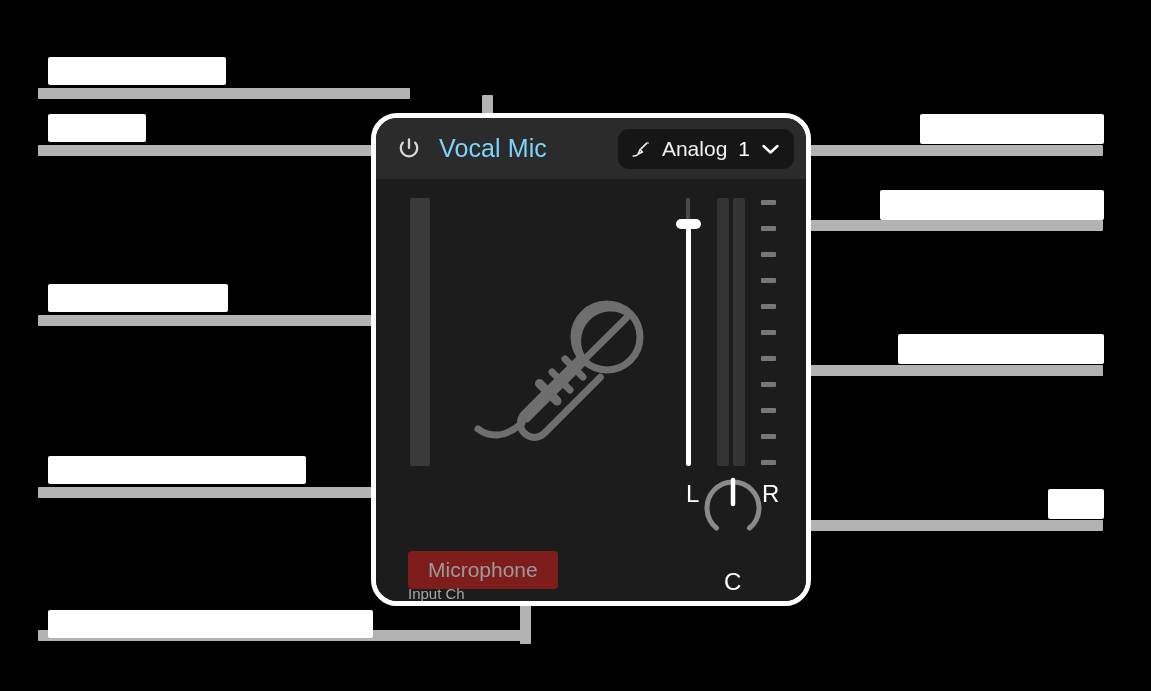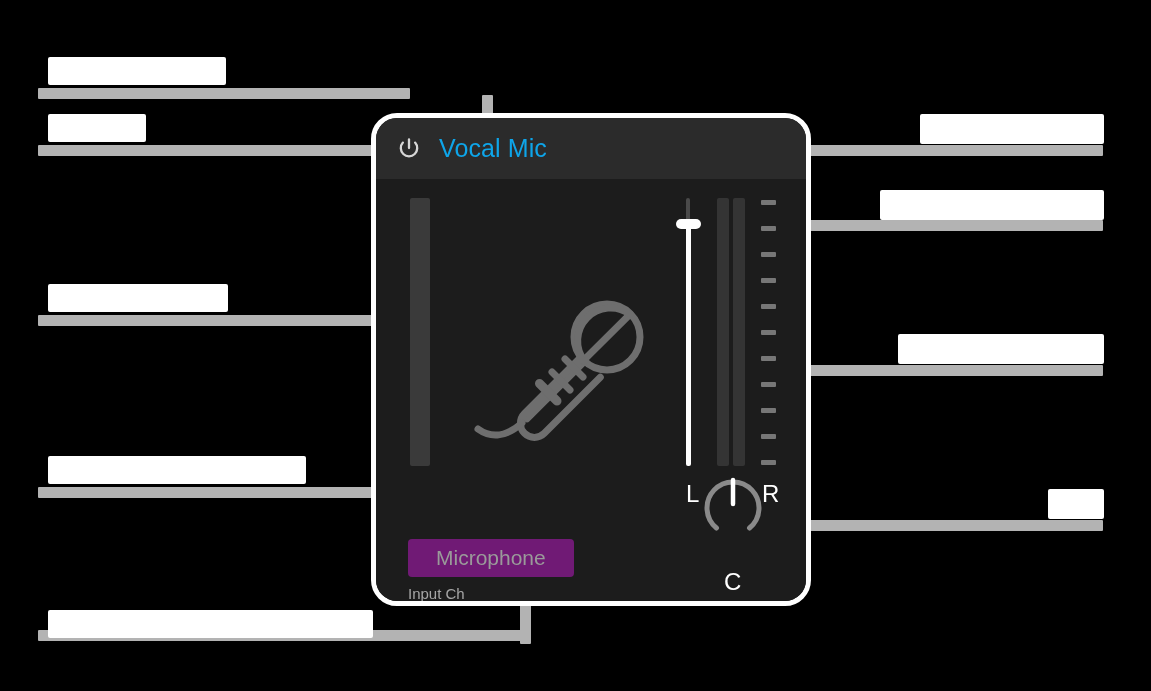--- a/index.html
+++ b/index.html
@@ -47,21 +47,21 @@
   }
   .power-btn {
     width: 26px; height: 26px;
     flex: 0 0 auto;
     display: flex; align-items: center; justify-content: center;
     cursor: pointer;
   }
   .power-btn svg { display: block; }
   .panel-title {
     margin-left: 17px;
-    color: #0ea5e9;
+    color: #7dd3fc;
     font-size: 25px;
     letter-spacing: 0.1px;
     white-space: nowrap;
   }
   .input-badge {
     margin-left: auto;
     display: flex; align-items: center; gap: 11px;
     background: #161616;
     border-radius: 11px;
     padding: 8px 14px 8px 13px;
@@ -92,24 +92,24 @@
   .mic-art {
     position: absolute;
     left: 88px; top: 118px;
     width: 190px; height: 155px;
   }
   .mic-art svg { display:block; width:100%; height:100%; }
 
   
   .source-badge {
     position: absolute;
-    left: 32px; top: 360px;
-    background: #701a75;
+    left: 32px; top: 372px;
+    background: #7f1d1d;
     border-radius: 4px;
-    padding: 7px 28px;
+    padding: 7px 20px;
     color: #9a9a9a;
     font-size: 21px;
     white-space: nowrap;
   }
 
   
   .field-label {
     position: absolute;
     left: 32px; top: 406px;
     color: #a6a6a6;
@@ -193,20 +193,33 @@
 
     <div class="power-btn">
       <svg width="26" height="26" viewBox="0 0 26 26" aria-hidden="true">
         <path d="M13 3.5 L13 12" stroke="#d6d6d6" stroke-width="2.3" stroke-linecap="round" fill="none"></path>
         <path d="M6.9 6.6 A8.2 8.2 0 1 0 19.1 6.6" stroke="#d6d6d6" stroke-width="2.3" stroke-linecap="round" fill="none"></path>
       </svg>
     </div>
 
     <div class="panel-title">Vocal Mic</div>
 
+    <div class="input-badge">
+      <svg class="badge-mic-icon" viewBox="0 0 20 20" aria-hidden="true">
+        <path d="M15.8 4.1 L9.2 10.7" stroke="#e8e8e8" stroke-width="1.7" stroke-linecap="round" fill="none"></path>
+        <path d="M16.9 2.6 a2.2 2.2 0 0 1 0.5 2.6 l-1.0 -1.0 z" fill="#e8e8e8"></path>
+        <path d="M9.2 10.7 l-2.3 4.6 l4.6 -2.3 z" stroke="#e8e8e8" stroke-width="1.6" stroke-linejoin="round" fill="none"></path>
+        <path d="M6.4 15.8 C4.6 17.0 3.2 17.2 2.2 17.0" stroke="#e8e8e8" stroke-width="1.6" stroke-linecap="round" fill="none"></path>
+      </svg>
+      <span class="badge-text">Analog</span>
+      <span class="badge-num">1</span>
+      <svg class="chev" viewBox="0 0 19 12" aria-hidden="true">
+        <path d="M2.5 3 L9.5 9.5 L16.5 3" stroke="#ffffff" stroke-width="2.4" stroke-linecap="round" stroke-linejoin="round" fill="none"></path>
+      </svg>
+    </div>
   </div>
 
   <div class="panel-body">
 
     <div class="gain-meter"></div>
 
     <div class="mic-art">
       <svg viewBox="0 0 190 155" aria-hidden="true">
         <g stroke="#6e6e6e" stroke-width="7" fill="none" stroke-linecap="round" stroke-linejoin="round">
           <circle cx="143" cy="40" r="33"></circle>

